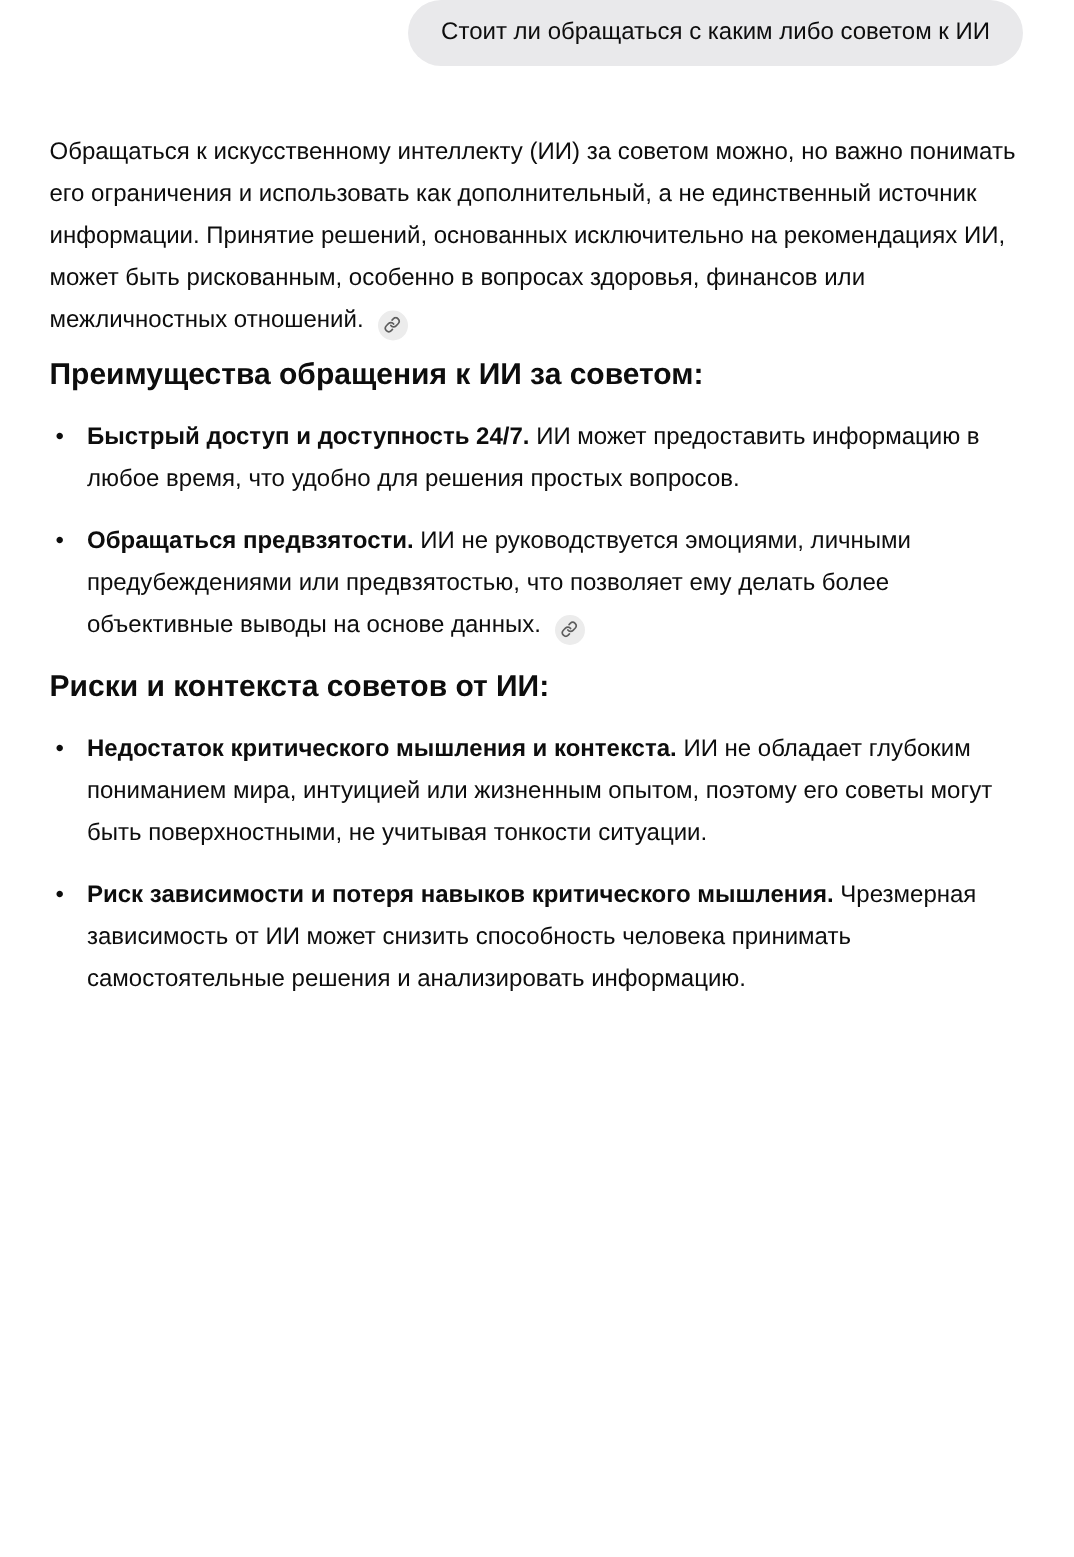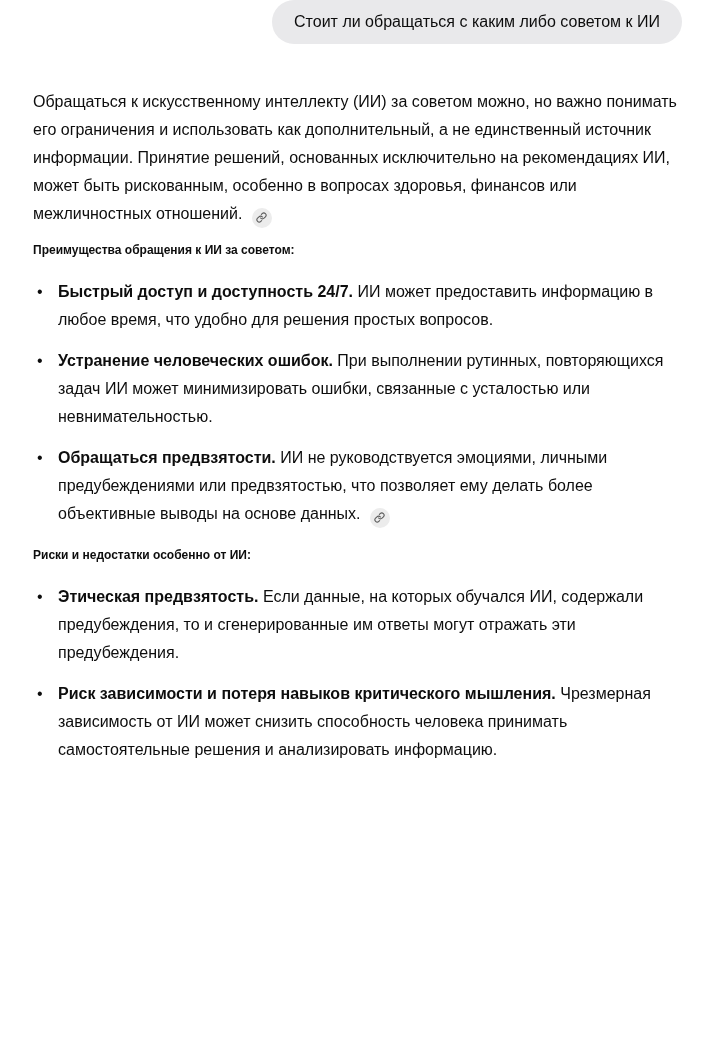--- a/index.html
+++ b/index.html
@@ -35,21 +35,21 @@
     color: var(--text-color, #0d0d0d);
   }
   
   .assistant {
     padding: 0 20px 16px 33px;
   }
   .assistant p.intro {
     margin: 44px 0 0 0;
   }
   .assistant h3 {
-    font-size: 12px;
+    font-size: 20px;
     line-height: 28px;
     font-weight: 700;
     margin: 8px 0 14px 0;
   }
   .assistant ul {
     list-style: none;
     margin: 0 12px 8px 0;
     padding: 0;
   }
   .assistant li {
@@ -102,31 +102,30 @@
               <svg viewBox="0 0 24 24" width="11" height="11" fill="none" stroke="#5d5d5d" stroke-width="2.4" stroke-linecap="round" stroke-linejoin="round" aria-hidden="true">
                 <path d="M10 13a5 5 0 0 0 7.54.54l3-3a5 5 0 0 0-7.07-7.07l-1.72 1.71"></path>
                 <path d="M14 11a5 5 0 0 0-7.54-.54l-3 3a5 5 0 0 0 7.07 7.07l1.71-1.71"></path>
               </svg>
             </span>
           </span></span></p>
     <div id="assistant-sections">
         <h3>Преимущества обращения к ИИ за советом:</h3>
         <ul>
           <li><strong>Быстрый доступ и доступность 24/7.</strong><span> ИИ может предоставить информацию в любое время, что удобно для решения простых вопросов.</span></li>
-          <li><strong>Устранение человеческих ошибок.</strong><span> При выполнении рутинных, повторяющихся задач ИИ может минимизировать ошибки, связанные с усталостью или невнимательностью.</span></li>
           <li><strong>Обращаться предвзятости.</strong><span> ИИ не руководствуется эмоциями, личными предубеждениями или предвзятостью, что позволяет ему делать более объективные выводы на основе данных.</span>&nbsp;<span class="cite-chip">
               <span>
                 <svg viewBox="0 0 24 24" width="11" height="11" fill="none" stroke="#5d5d5d" stroke-width="2.4" stroke-linecap="round" stroke-linejoin="round" aria-hidden="true">
                   <path d="M10 13a5 5 0 0 0 7.54.54l3-3a5 5 0 0 0-7.07-7.07l-1.72 1.71"></path>
                   <path d="M14 11a5 5 0 0 0-7.54-.54l-3 3a5 5 0 0 0 7.07 7.07l1.71-1.71"></path>
                 </svg>
               </span>
             </span></li>
         </ul>
-        <h3>Риски и недостатки особенно от ИИ:</h3>
+        <h3>Риски и контекста советов от ИИ:</h3>
         <ul>
-          <li><strong>Этическая предвзятость.</strong><span> Если данные, на которых обучался ИИ, содержали предубеждения, то и сгенерированные им ответы могут отражать эти предубеждения.</span></li>
+          <li><strong>Недостаток критического мышления и контекста.</strong><span> ИИ не обладает глубоким пониманием мира, интуицией или жизненным опытом, поэтому его советы могут быть поверхностными, не учитывая тонкости ситуации.</span></li>
           <li><strong>Риск зависимости и потеря навыков критического мышления.</strong><span> Чрезмерная зависимость от ИИ может снизить способность человека принимать самостоятельные решения и анализировать информацию.</span></li>
         </ul>
       </div>
   </div>
 
 </div>
 
 </body></html>

